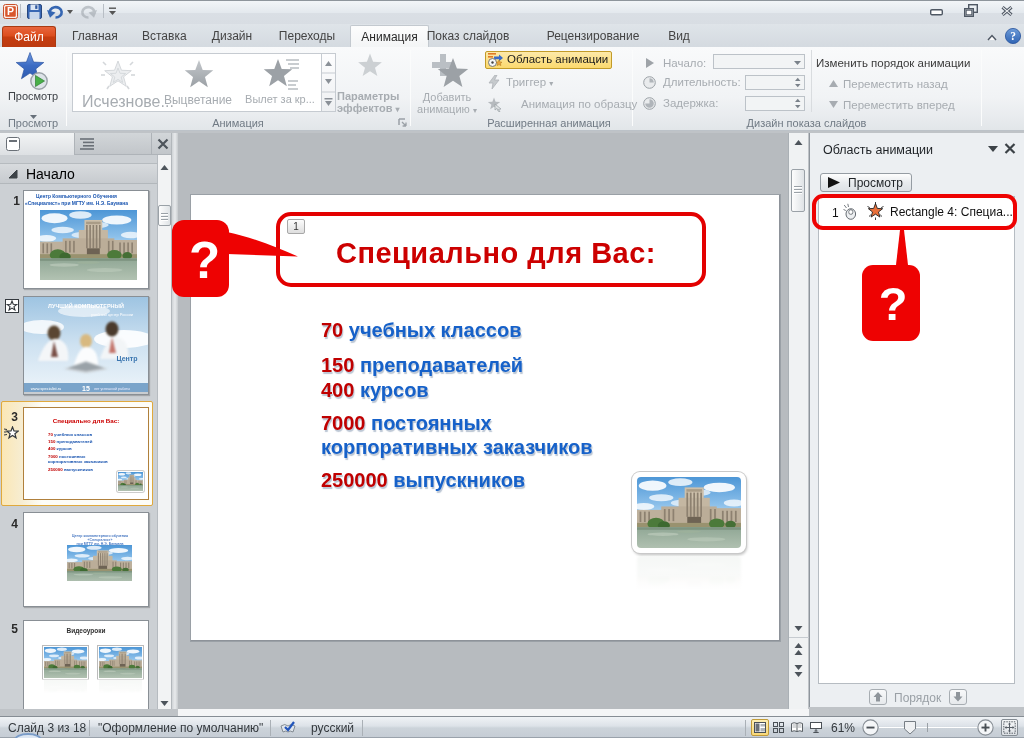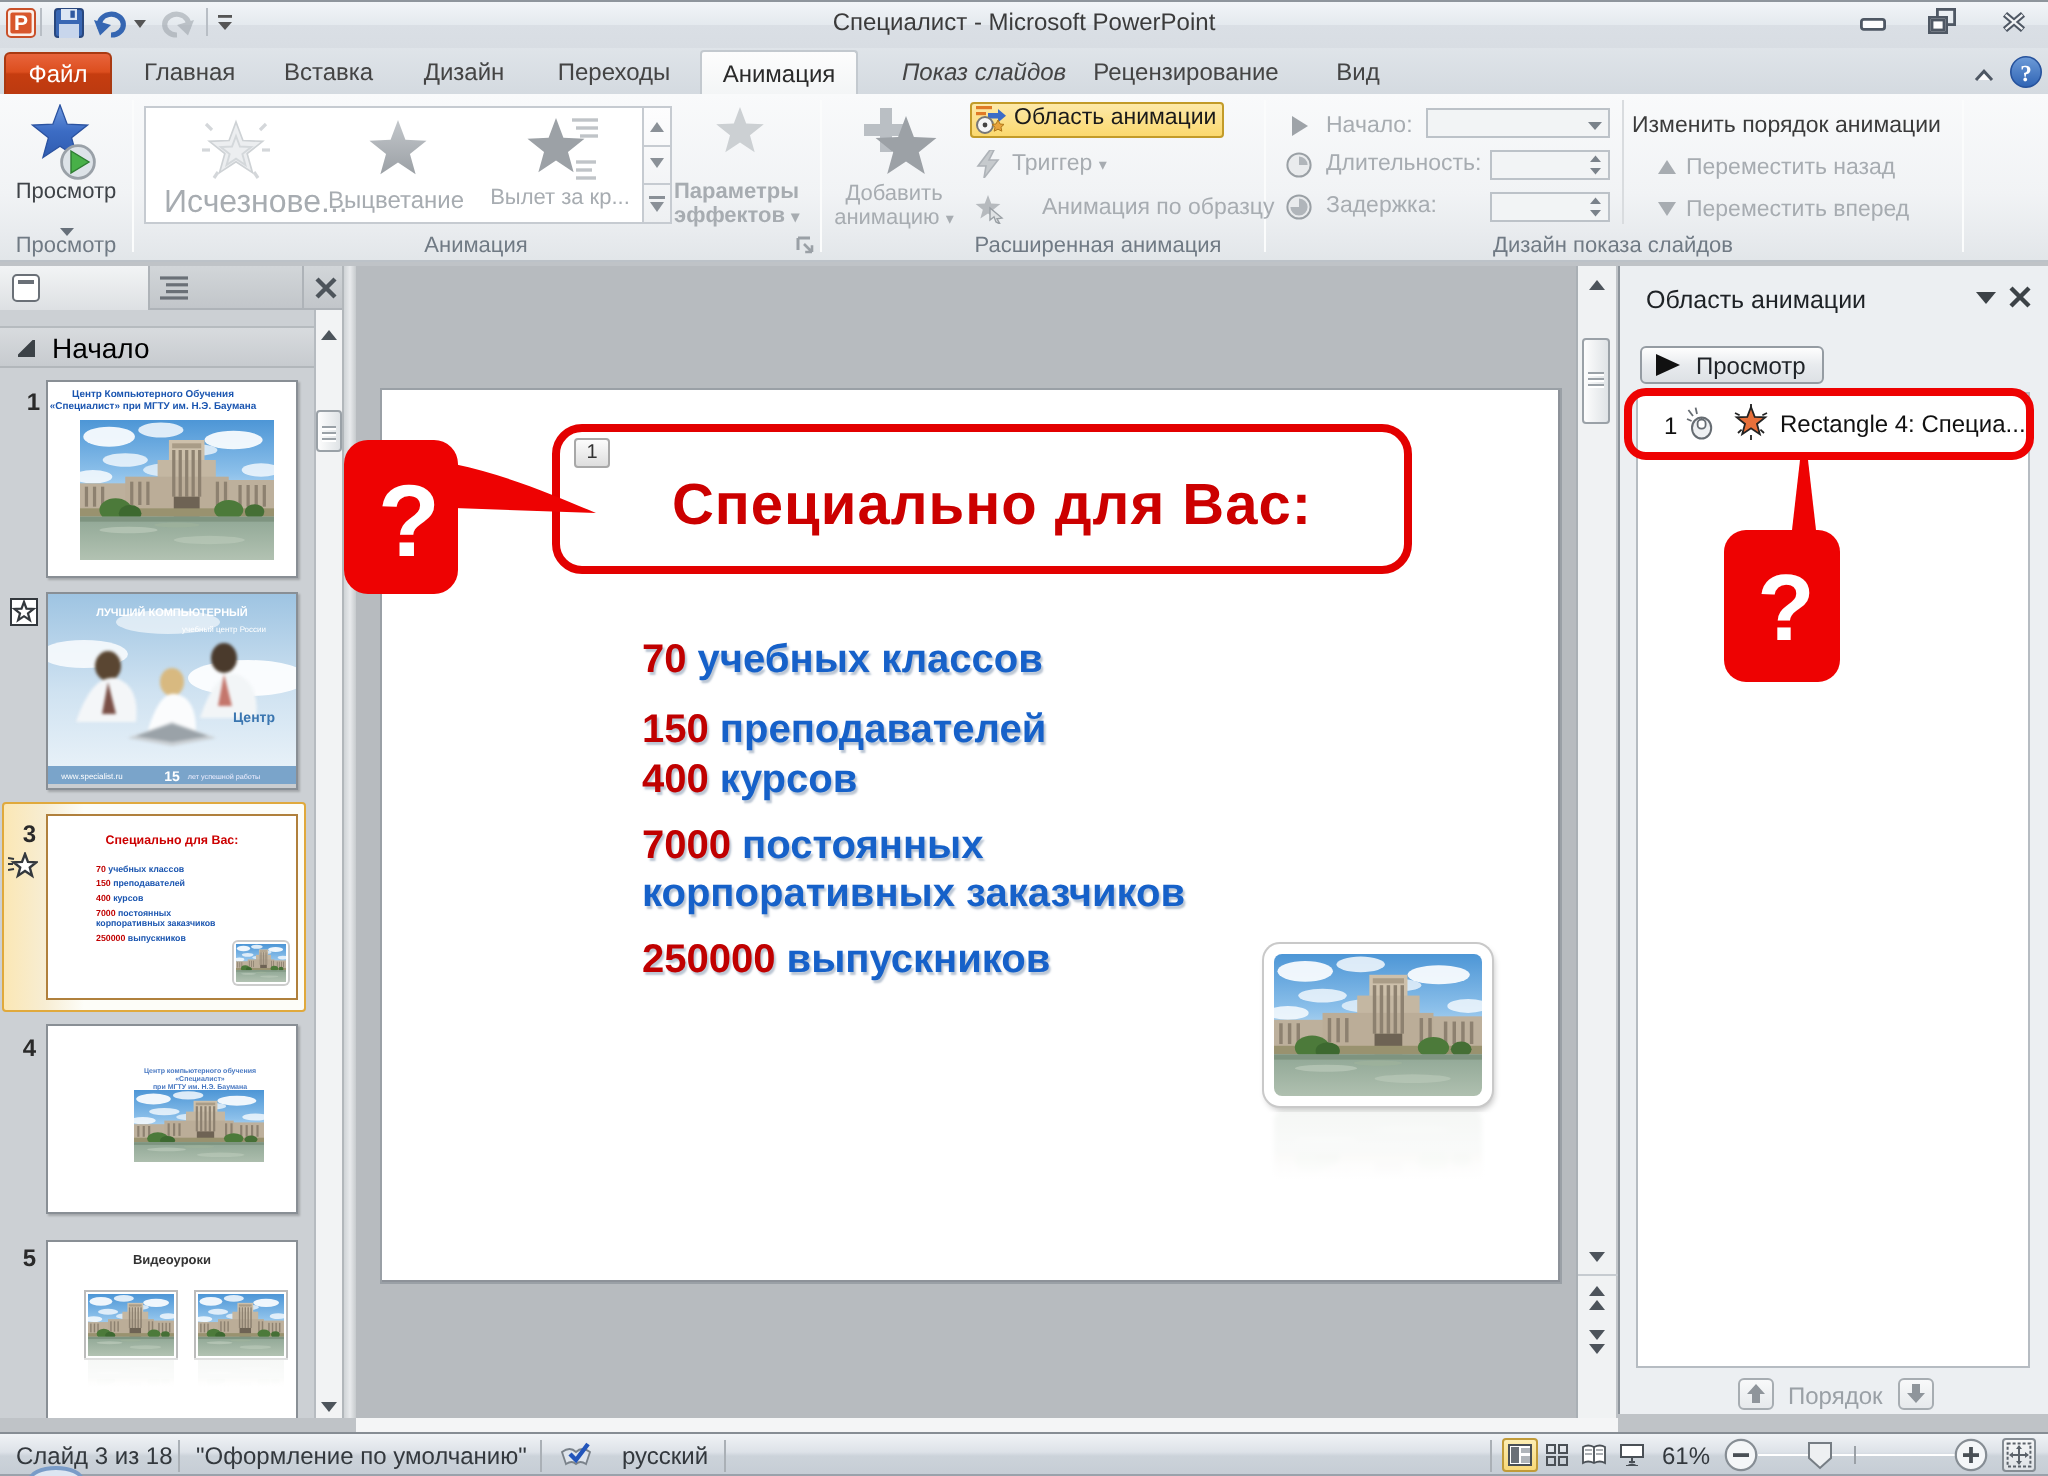--- a/index.html
+++ b/index.html
@@ -91,21 +91,20 @@
 <polygon id="st5" points="0.000,-1.000 0.247,-0.340 0.951,-0.309 0.399,0.130 0.588,0.809 0.000,0.420 -0.588,0.809 -0.399,0.130 -0.951,-0.309 -0.247,-0.340"></polygon>
 <linearGradient id="bluestar" x1="0" y1="0" x2="0" y2="1">
   <stop offset="0" stop-color="#6f9ae0"></stop>
         <stop offset="0.5" stop-color="#3c6cc4"></stop>
         <stop offset="1" stop-color="#2f5cb0"></stop>
 </linearGradient>
 </defs>
 </svg>
 <div id="win">
   <div class="abs" id="titlebar"></div>
-  <div class="abs" id="title-text">Специалист  -  Microsoft PowerPoint</div>
 
   <svg class="abs" style="left:3px;top:4px;" width="15" height="15" viewBox="0 0 15 15">
     <rect x="0.5" y="0.5" width="14" height="14" rx="2" fill="#fceee8" stroke="#c8502a" stroke-width="1"></rect>
     <rect x="2.2" y="2.2" width="10.6" height="10.6" rx="1" fill="#d8562c"></rect>
     <text x="7.5" y="11" font-size="10.5" font-weight="bold" fill="#fff" text-anchor="middle" font-family="Liberation Sans">P</text>
   </svg>
   <div class="abs" style="left:20px;top:4px;width:1px;height:14px;background:#b8bec5;"></div>
   <svg class="abs" style="left:27px;top:4px;" width="15" height="15" viewBox="0 0 15 15">
     <rect x="0.5" y="0.5" width="14" height="14" rx="1.5" fill="#3967b4" stroke="#28477e"></rect>
     <rect x="3.5" y="0.5" width="8" height="5.5" fill="#dce6f4"></rect>
@@ -142,21 +141,21 @@
     <path d="M1.8,1.4 L10.2,8.6 M10.2,1.4 L1.8,8.6" stroke="#f2f4f6" stroke-width="1.1"></path>
   </svg>
 
   <div class="abs" id="tabrow">
     <div class="tab" id="tab-file">Файл</div>
     <div class="tab" style="left:72px;width:44px;">Главная</div>
     <div class="tab" style="left:142px;width:44px;">Вставка</div>
     <div class="tab" style="left:210px;width:44px;">Дизайн</div>
     <div class="tab" style="left:278px;width:58px;">Переходы</div>
     <div class="tab tab-active" style="left:350px;width:79px;">Анимация</div>
-    <div class="tab" style="left:448px;width:88px;font-style:italic;">Показ слайдов</div>
+    <div class="tab" style="left:424px;width:88px;">Показ слайдов</div>
     <div class="tab" style="left:546px;width:94px;">Рецензирование</div>
     <div class="tab" style="left:662px;width:34px;">Вид</div>
     <svg class="abs" style="left:987px;top:10px;" width="10" height="7" viewBox="0 0 10 7">
         <path d="M1,6 L5,1.6 L9,6" fill="#fdfdfd" stroke="#4f5864" stroke-width="1.5"></path>
       </svg>
     <svg class="abs" style="left:1005px;top:4px;" width="16" height="16" viewBox="0 0 16 16">
       <defs>
           <linearGradient id="helpg" x1="0" y1="0" x2="0" y2="1">
             <stop offset="0" stop-color="#6d9bd8"></stop>
             <stop offset="1" stop-color="#2f64b4"></stop>

